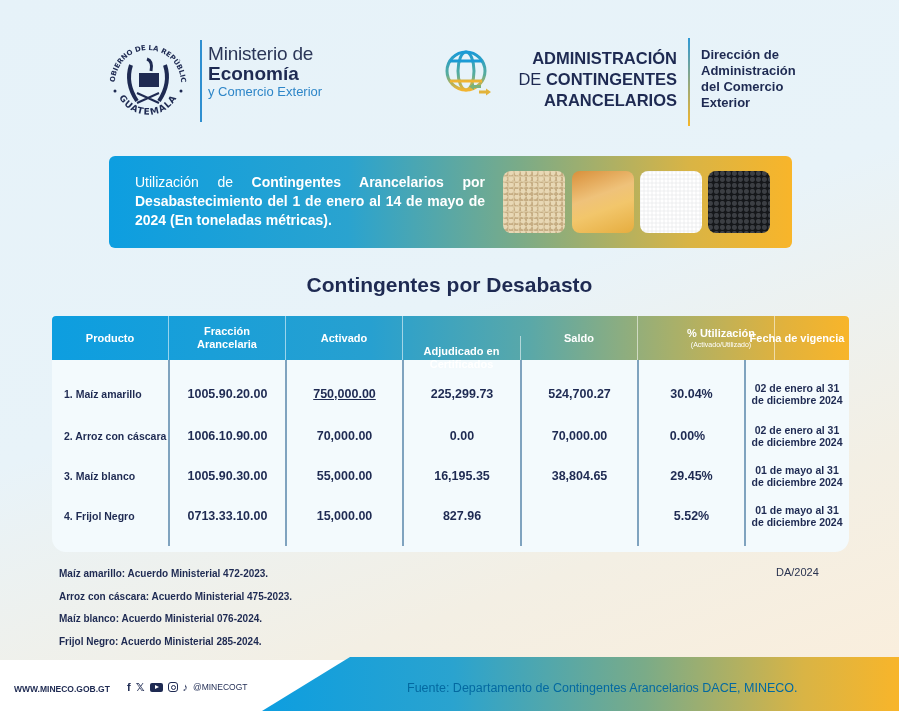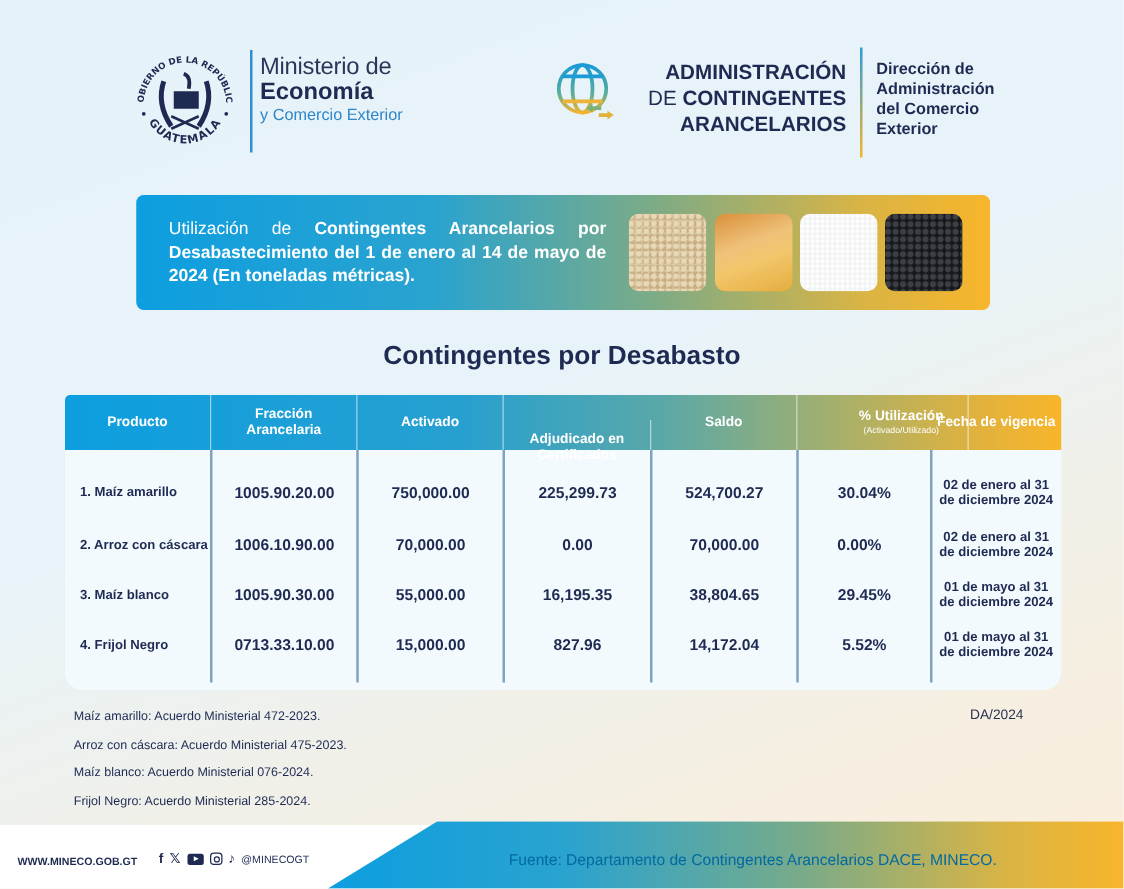--- a/index.html
+++ b/index.html
@@ -49,21 +49,21 @@
   .th { position: absolute; top: 0; height: 44px; display: flex; flex-direction: column; justify-content: center; align-items: center; text-align: center; color: #fff; font-weight: 700; font-size: 11px; line-height: 13px; border-right: 1px solid rgba(255,255,255,0.55); }
   .th:last-child { border-right: none; }
   .th .sub { font-size: 7px; font-weight: 400; line-height: 9px; }
   .col-sep { position: absolute; top: 44px; width: 2px; height: 186px; background: #7fa3bf; }
   .cell { position: absolute; display: flex; align-items: center; justify-content: center; text-align: center; font-weight: 700; color: #1e2a52; font-size: 12.5px; }
   .cell.prod { justify-content: flex-start; padding-left: 12px; font-size: 10.5px; }
   .cell.date { font-size: 10.5px; line-height: 12px; }
 
   
   .notes { position: absolute; left: 59px; top: 567px; }
-  .note { font-size: 10px; font-weight: 400; color: #1e2a52; height: 22.5px; line-height: 13px; }
+  .note { font-size: 10px; font-weight: 700; color: #1e2a52; height: 22.5px; line-height: 13px; }
   .code { position: absolute; left: 776px; top: 566px; font-size: 11px; color: #2a3350; }
 
   
   .footer-white { position: absolute; left: 0; top: 660px; width: 899px; height: 51px; background: #ffffff; }
   .footer-band {
     position: absolute; left: 262px; top: 657px; width: 637px; height: 54px;
     background: linear-gradient(90deg, #0d9ee0 0%, #2aa3cf 30%, #7aab88 60%, #d9b445 85%, #f8b52a 100%);
     clip-path: polygon(88px 0, 637px 0, 637px 54px, 0 54px);
   }
   .web { position: absolute; left: 14px; top: 684px; font-size: 8.5px; font-weight: 700; color: #1e2a52; }
@@ -171,21 +171,21 @@
       </div>
     </div>
 <div class="col-sep" style="left: 116px;"></div>
     <div class="col-sep" style="left: 233px;"></div>
     <div class="col-sep" style="left: 350px;"></div>
     <div class="col-sep" style="left: 468px;"></div>
     <div class="col-sep" style="left: 585px;"></div>
     <div class="col-sep" style="left: 692px;"></div>
     <div class="cell prod" style="left: 0px; width: 117px; top: 58px; height: 40px;">1. Maíz amarillo</div>
     <div class="cell" style="left: 117px; width: 117px; top: 58px; height: 40px;">1005.90.20.00</div>
-    <div class="cell" style="left: 234px; width: 117px; top: 58px; height: 40px;">750,000.00</div>
+    <div class="cell" style="left: 234px; width: 117px; top: 58px; height: 40px; text-decoration: underline;">750,000.00</div>
     <div class="cell" style="left: 351px; width: 118px; top: 58px; height: 40px;">225,299.73</div>
     <div class="cell" style="left: 469px; width: 117px; top: 58px; height: 40px;">524,700.27</div>
     <div class="cell" style="left: 586px; width: 107px; top: 58px; height: 40px;">30.04%</div>
     <div class="cell date" style="left: 693px; width: 104px; top: 58px; height: 40px; padding: 0px 6px;">02 de enero al 31 de diciembre 2024</div>
     <div class="cell prod" style="left: 0px; width: 117px; top: 100px; height: 40px;">2. Arroz con cáscara</div>
     <div class="cell" style="left: 117px; width: 117px; top: 100px; height: 40px;">1006.10.90.00</div>
     <div class="cell" style="left: 234px; width: 117px; top: 100px; height: 40px;">70,000.00</div>
     <div class="cell" style="left: 351px; width: 118px; top: 100px; height: 40px;">0.00</div>
     <div class="cell" style="left: 469px; width: 117px; top: 100px; height: 40px;">70,000.00</div>
     <div class="cell" style="left: 586px; width: 99px; top: 100px; height: 40px;">0.00%</div>
@@ -194,21 +194,20 @@
     <div class="cell" style="left: 117px; width: 117px; top: 140px; height: 40px;">1005.90.30.00</div>
     <div class="cell" style="left: 234px; width: 117px; top: 140px; height: 40px;">55,000.00</div>
     <div class="cell" style="left: 351px; width: 118px; top: 140px; height: 40px;">16,195.35</div>
     <div class="cell" style="left: 469px; width: 117px; top: 140px; height: 40px;">38,804.65</div>
     <div class="cell" style="left: 586px; width: 107px; top: 140px; height: 40px;">29.45%</div>
     <div class="cell date" style="left: 693px; width: 104px; top: 140px; height: 40px; padding: 0px 6px;">01 de mayo al 31 de diciembre 2024</div>
     <div class="cell prod" style="left: 0px; width: 117px; top: 180px; height: 40px;">4. Frijol Negro</div>
     <div class="cell" style="left: 117px; width: 117px; top: 180px; height: 40px;">0713.33.10.00</div>
     <div class="cell" style="left: 234px; width: 117px; top: 180px; height: 40px;">15,000.00</div>
     <div class="cell" style="left: 351px; width: 118px; top: 180px; height: 40px;">827.96</div>
-    <div class="cell" style="left: 469px; width: 117px; top: 180px; height: 40px;">14,172.04</div>
     <div class="cell" style="left: 586px; width: 107px; top: 180px; height: 40px;">5.52%</div>
     <div class="cell date" style="left: 693px; width: 104px; top: 180px; height: 40px; padding: 0px 6px;">01 de mayo al 31 de diciembre 2024</div>
   </div>
 
 <div class="notes" id="notes">
     <div class="note">Maíz amarillo: Acuerdo Ministerial 472-2023.</div>
     <div class="note">Arroz con cáscara: Acuerdo Ministerial 475-2023.</div>
     <div class="note">Maíz blanco: Acuerdo Ministerial 076-2024.</div>
     <div class="note">Frijol Negro: Acuerdo Ministerial 285-2024.</div>
   </div>

